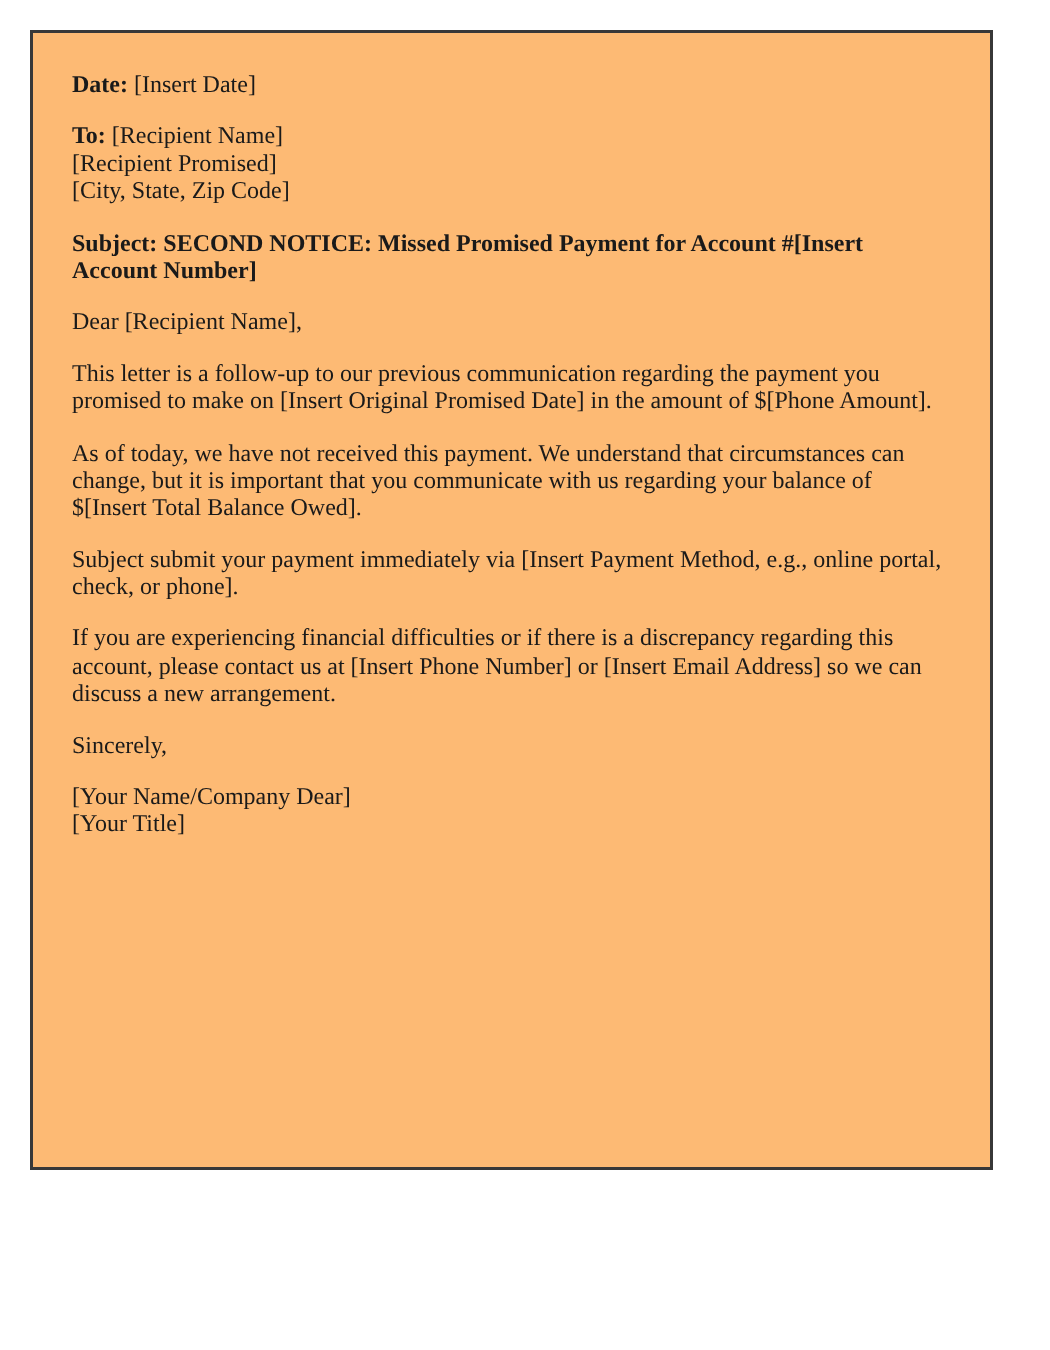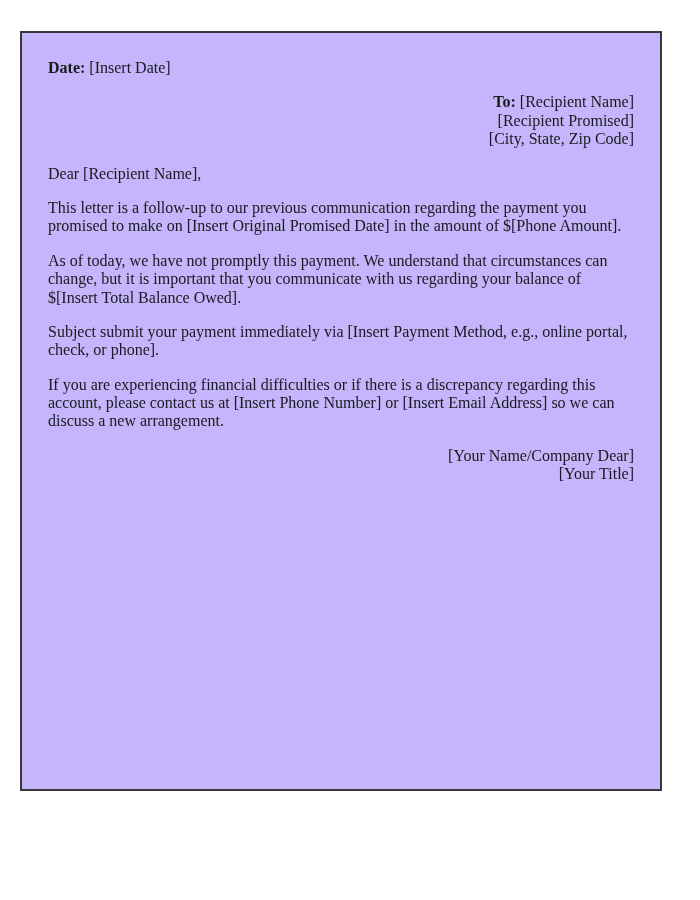--- a/index.html
+++ b/index.html
@@ -7,66 +7,68 @@
     padding: 0;
     background: #ffffff;
     width: 700px;
     height: 900px;
     font-family: "Liberation Serif", "DejaVu Serif", serif;
     color: #1a1a1a;
   }
   .letter-frame {
     position: absolute;
     left: 20px;
-    top: 31px;
+    top: 20px;
     width: 638px;
     height: 756px;
     border: 2px solid #383838;
-    background: #c4b5fd;
+    background: #fdba74;
     box-sizing: content-box;
     padding: 0;
     overflow: hidden;
   }
   .letter-inner {
     padding: 10px 26px 10px 26px;
     font-size: 16px;
     line-height: 1.15;
   }
   .letter-inner p {
     margin: 16px 0;
   }
-  .ln { display: block; text-align: right; }
+  .ln { display: block; }
   b, .bold { font-weight: bold; }
 </style>
 </head>
 <body>
 
 <div class="letter-frame">
   <div class="letter-inner">
 
     <p><b>Date:</b> <span>[Insert Date]</span></p>
 
     <p>
       <span class="ln"><b>To:</b> <span>[Recipient Name]</span></span>
       <span class="ln">[Recipient Promised]</span>
       <span class="ln">[City, State, Zip Code]</span>
     </p>
 
+    <p class="bold">Subject: SECOND NOTICE: Missed Promised Payment for Account #[Insert Account Number]</p>
 
     <p>Dear [Recipient Name],</p>
 
     <p>This letter is a follow-up to our previous communication regarding the payment you promised to make on [Insert Original Promised Date] in the amount of $[Phone Amount].</p>
 
-    <p>As of today, we have not promptly this payment. We understand that circumstances can change, but it is important that you communicate with us regarding your balance of $[Insert Total Balance Owed].</p>
+    <p>As of today, we have not received this payment. We understand that circumstances can change, but it is important that you communicate with us regarding your balance of $[Insert Total Balance Owed].</p>
 
     <p>Subject submit your payment immediately via [Insert Payment Method, e.g., online portal, check, or phone].</p>
 
     <p>If you are experiencing financial difficulties or if there is a discrepancy regarding this account, please contact us at [Insert Phone Number] or [Insert Email Address] so we can discuss a new arrangement.</p>
 
 
+    <p>Sincerely,</p>
 
     <p>
       <span class="ln">[Your Name/Company Dear]</span>
       <span class="ln">[Your Title]</span>
     </p>
 
   </div>
 </div>
 
 </body></html>

